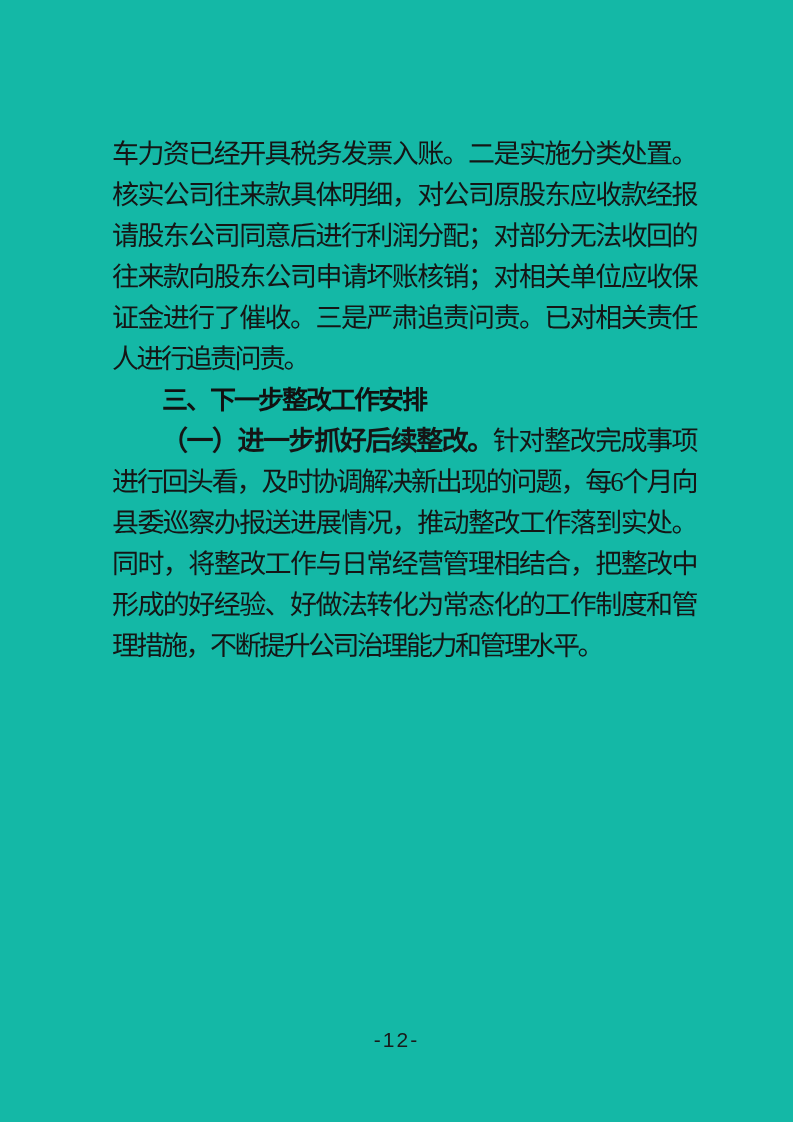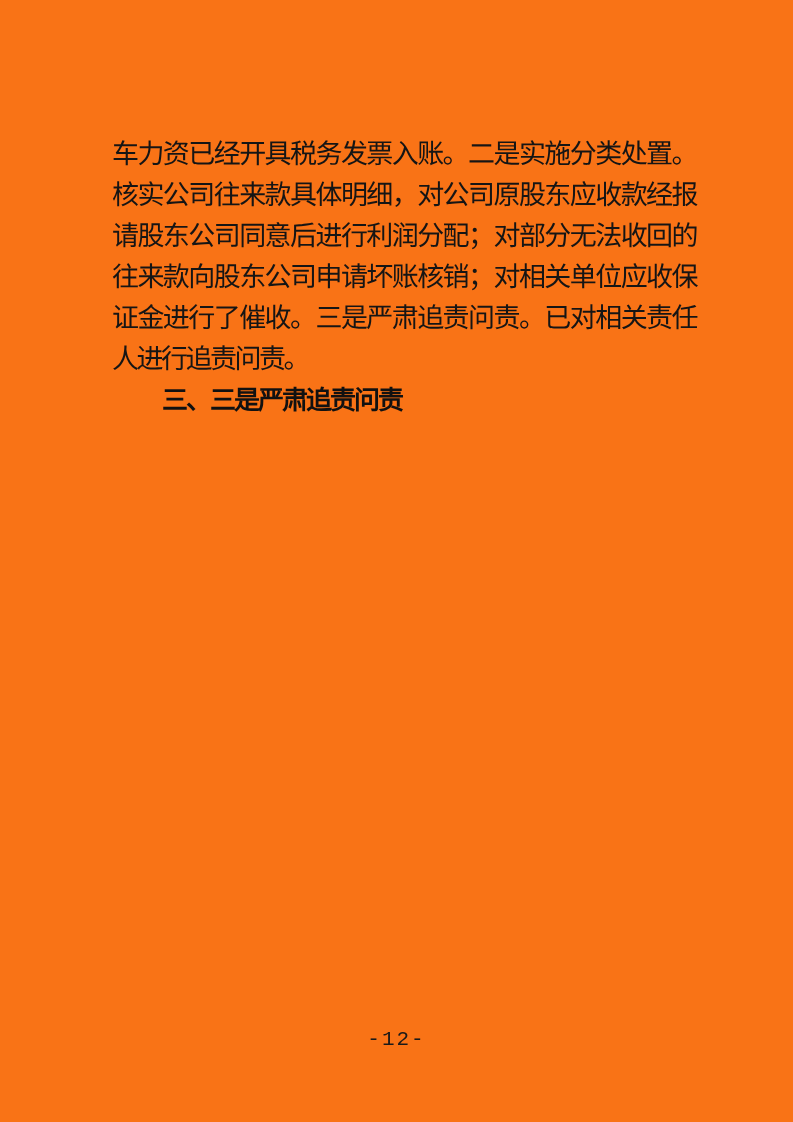--- a/index.html
+++ b/index.html
@@ -9,21 +9,21 @@
     height: 1122px;
     background: #ffffff;
     position: relative;
     overflow: hidden;
     font-family: "Liberation Serif", "DejaVu Serif", serif;
     color: #151515;
   }
   .doc-page {
     position: absolute;
     inset: 0;
-    background: #f97316;
+    background: #14b8a6;
   }
   .doc-content {
     position: absolute;
     left: 112px;
     top: 134px;
     width: 584px;
   }
   p.para {
     margin: 0;
     font-size: 27px;
@@ -48,32 +48,33 @@
   }
   .page-number {
     position: absolute;
     top: 1028px;
     left: 0;
     width: 100%;
     text-align: center;
     font-size: 21px;
     letter-spacing: 2px;
     color: #1a1a1a;
-    font-family: Liberation Mono, monospace;
+    font-family: Liberation Sans, sans-serif;
   }
 </style>
 </head>
 <body>
 
 <div class="doc-page">
   <div class="doc-content">
 
     <p class="para no-indent">车力资已经开具税务发票入账。二是实施分类处置。核实公司往来款具体明细，对公司原股东应收款经报请股东公司同意后进行利润分配；对部分无法收回的往来款向股东公司申请坏账核销；对相关单位应收保证金进行了催收。三是严肃追责问责。已对相关责任人进行追责问责。</p>
 
-    <h3 class="section-heading">三、三是严肃追责问责</h3>
+    <h3 class="section-heading">三、下一步整改工作安排</h3>
 
 
+    <p class="para"><span class="lead">（一）进一步抓好后续整改。</span><span>针对整改完成事项进行回头看，及时协调解决新出现的问题，每6个月向县委巡察办报送进展情况，推动整改工作落到实处。同时，将整改工作与日常经营管理相结合，把整改中形成的好经验、好做法转化为常态化的工作制度和管理措施，不断提升公司治理能力和管理水平。</span></p>
 
 
   </div>
 
   <div class="page-number">-12-</div>
 </div>
 
 </body></html>

